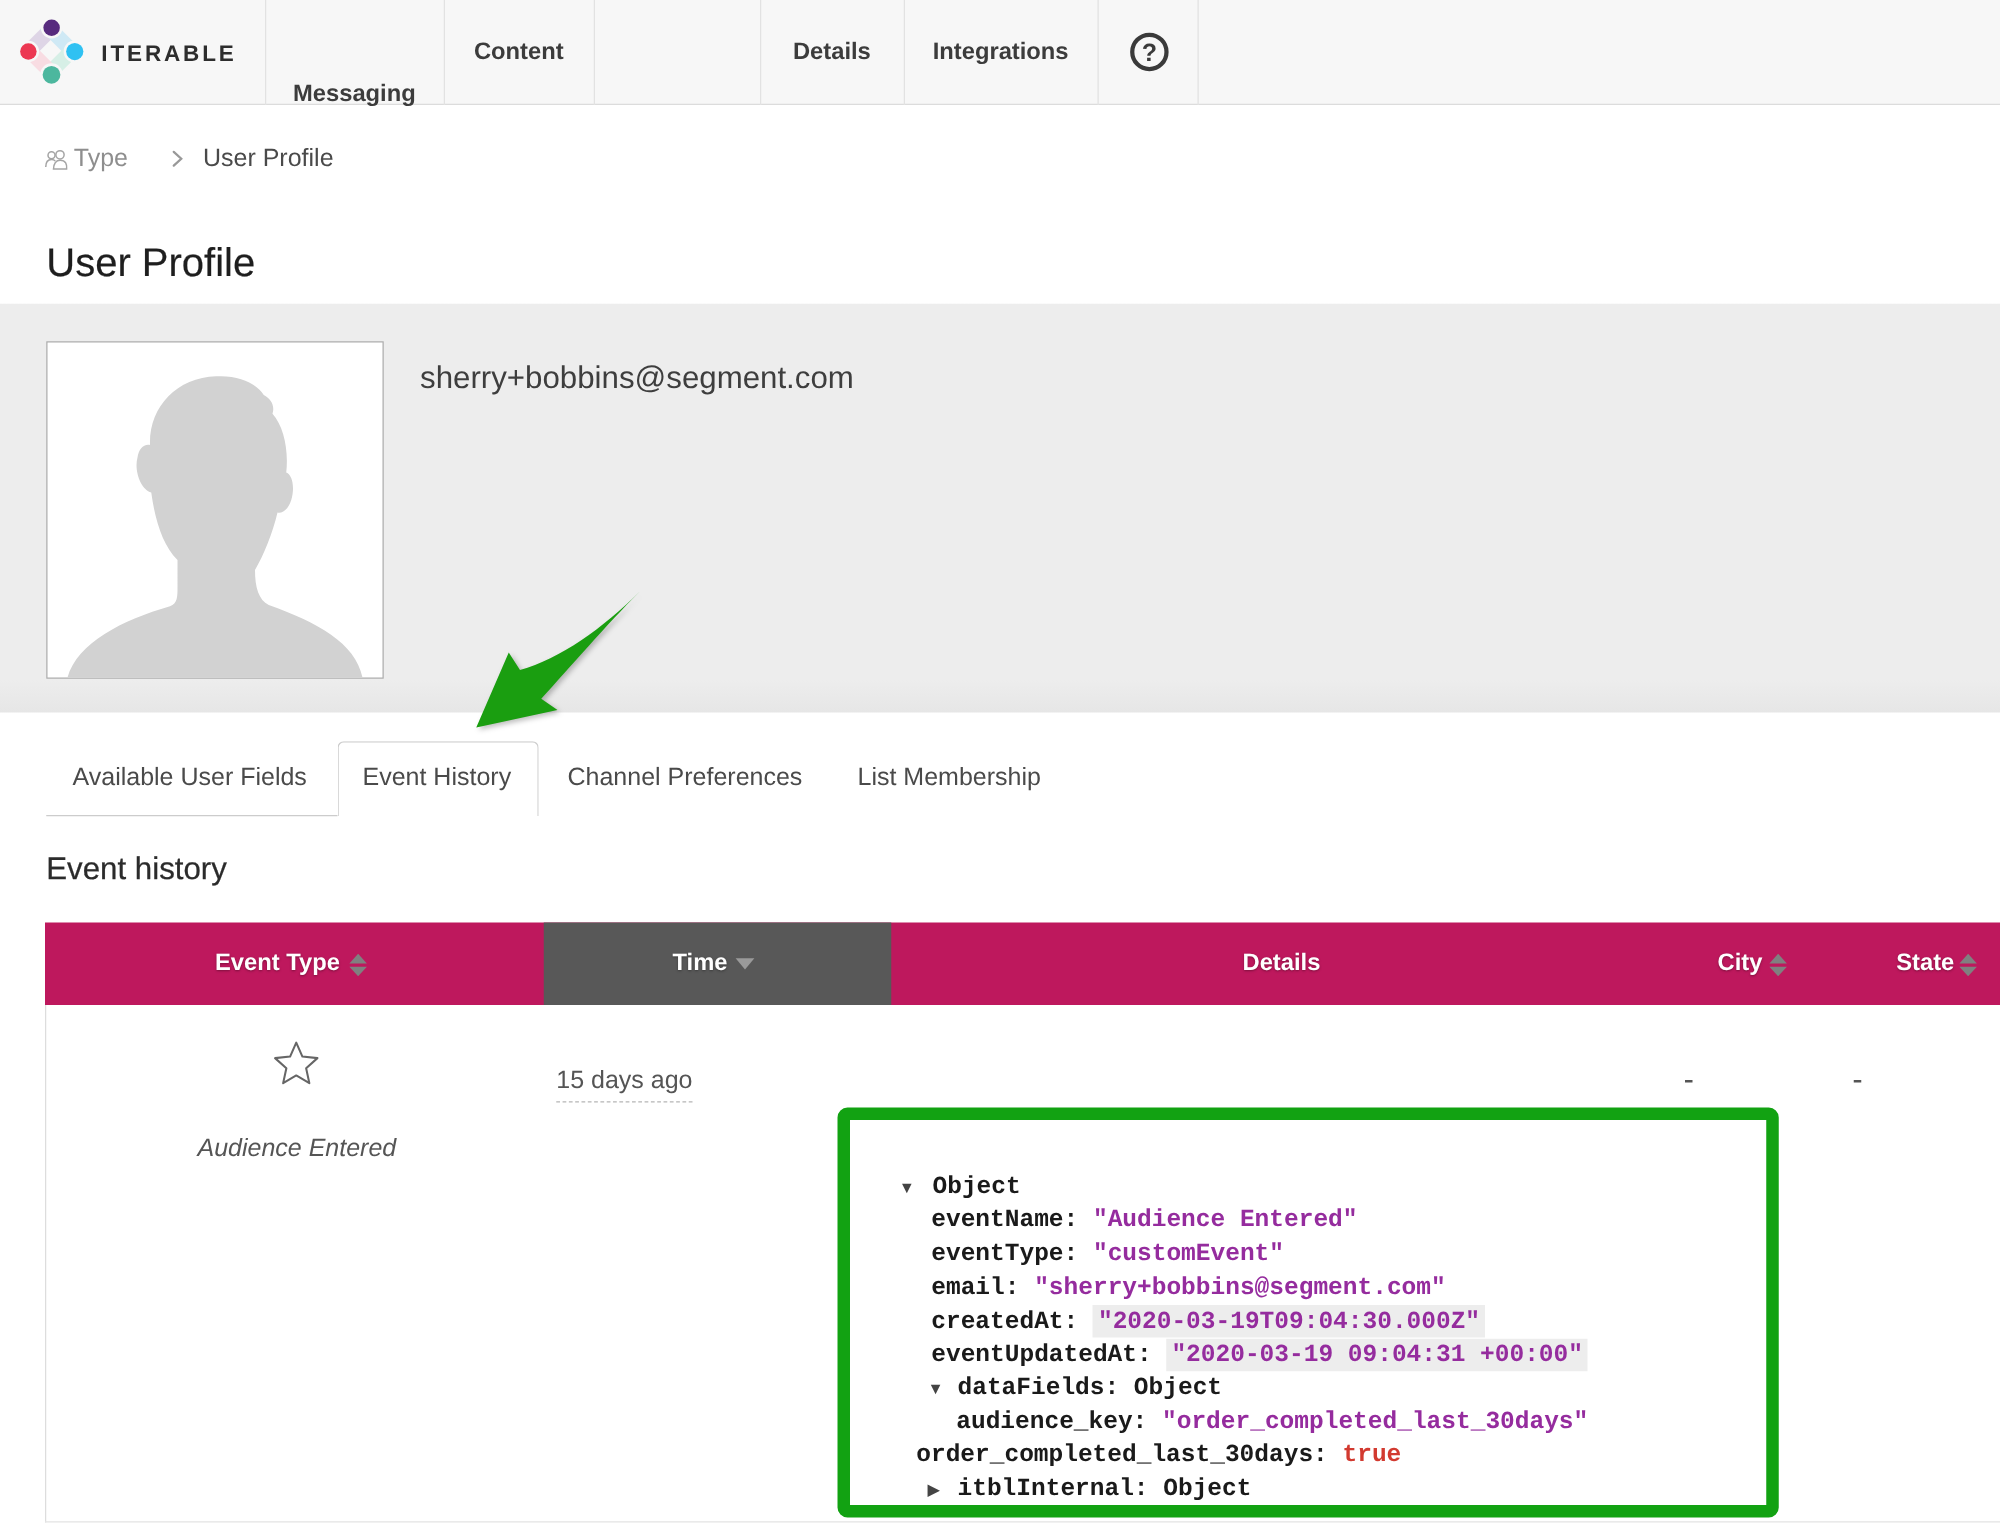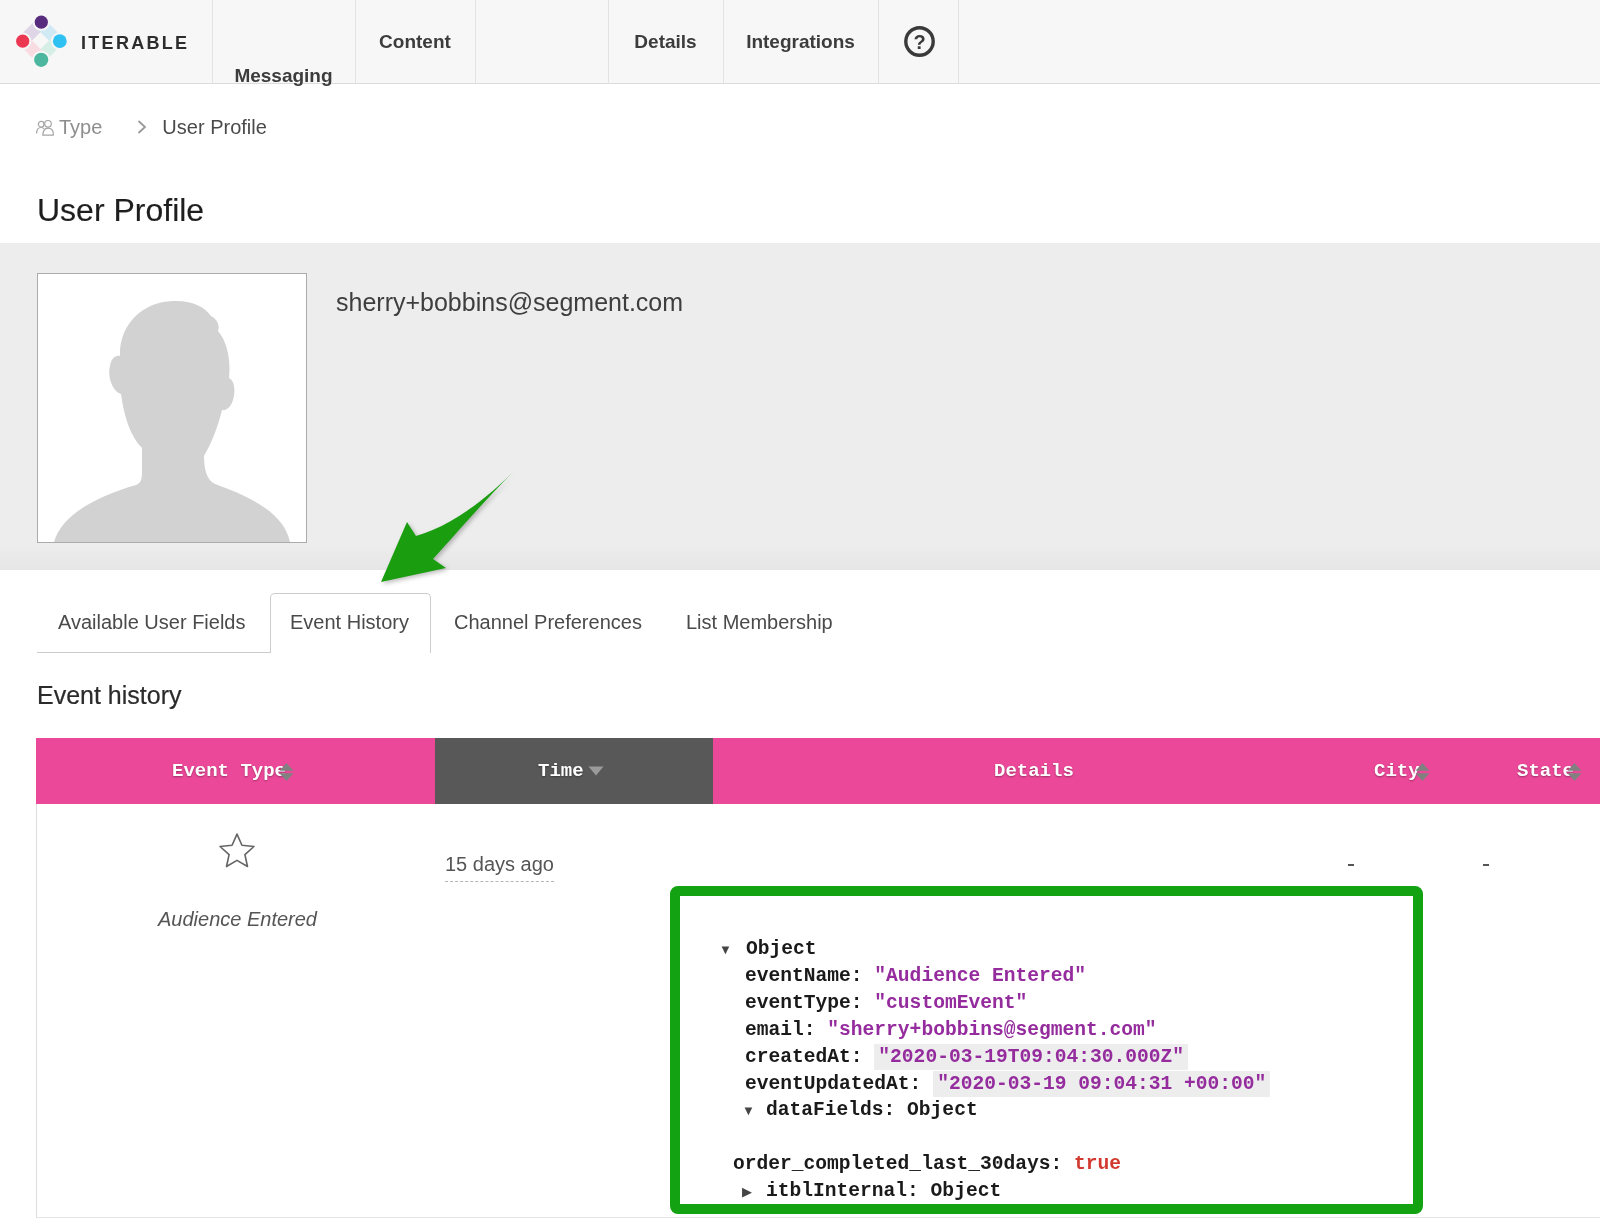--- a/index.html
+++ b/index.html
@@ -23,21 +23,21 @@
 #avatar { position:absolute; left:37px; top:273px; width:270px; height:270px; background:#fff; border:1px solid #ababab; }
 #email { position:absolute; left:336px; top:288px; font-size:25px; color:#3e3e3e; }
 
 
 #tabline { position:absolute; left:37px; top:652px; width:233px; height:1px; background:#ccc; }
 #activetab { position:absolute; left:270px; top:593px; width:161px; height:60px; background:#fff; border:1px solid #ccc; border-bottom:none; border-radius:5px 5px 0 0; }
 .tab { position:absolute; top:611px; height:24px; font-size:20px; color:#4a4a4a; white-space:nowrap; }
 #h2 { position:absolute; left:37px; top:681px; font-size:25px; font-weight:400; color:#2b2b2b; -webkit-text-stroke:0.2px #2b2b2b; }
 
 
-#thead { position:absolute; left:36px; top:738px; width:1564px; height:66px; background:#ec4899;font-family:Liberation Mono, monospace; }
+#thead { position:absolute; left:36px; top:738px; width:1564px; height:66px; background:#be185d; }
 #theadtime { position:absolute; left:399px; top:0; width:278px; height:66px; background:#585858; }
 .th { position:absolute; top:0; height:66px; line-height:66px; color:#fff; font-weight:bold; font-size:19px; white-space:nowrap; text-shadow:0 1px 2px rgba(0,0,0,0.35); }
 #tbody { position:absolute; left:36px; top:804px; width:1564px; height:414px; background:#fff; border-left:1px solid #ddd; }
 #tbot { position:absolute; left:36px; top:1217px; width:1564px; height:1px; background:#e4e4e4; }
 .cellt { position:absolute; font-size:20px; color:#555; }
 
 
 #jbox { position:absolute; left:670px; top:886px; width:753px; height:328px; border:10px solid #12a212; border-radius:8px; background:#fff; }
 .jl { position:absolute; white-space:pre; font-family:"Liberation Mono", monospace; font-size:19.6px; font-weight:bold; color:#1a1a1a; height:27px; line-height:27px; }
 .jv { color:#952c9e; }
@@ -177,17 +177,18 @@
   <div id="jbox"></div>
   <div class="jtri" style="left:719px; top:942px;">▼</div>
   <div class="jl" style="left:746px; top:936px;">Object</div>
   <div class="jl" style="left:745px; top:963px;">eventName: <span class="jv">"Audience Entered"</span></div>
   <div class="jl" style="left:745px; top:990px;">eventType: <span class="jv">"customEvent"</span></div>
   <div class="jl" style="left:745px; top:1017px;">email: <span class="jv">"sherry+bobbins@segment.com"</span></div>
   <div class="jl" style="left:745px; top:1044px;">createdAt: <span class="jv jhl">"2020-03-19T09:04:30.000Z"</span></div>
   <div class="jl" style="left:745px; top:1071px;">eventUpdatedAt: <span class="jv jhl">"2020-03-19 09:04:31 +00:00"</span></div>
   <div class="jtri" style="left:742px; top:1103px;">▼</div>
   <div class="jl" style="left:766px; top:1097px;">dataFields: Object</div>
+  <div class="jl" style="left:765px; top:1124px;">audience_key: <span class="jv">"order_completed_last_30days"</span></div>
   <div class="jl" style="left:733px; top:1151px;">order_completed_last_30days: <span class="jtrue">true</span></div>
   <div class="jtri" style="left:742px; top:1184px;">▶</div>
   <div class="jl" style="left:766px; top:1178px;">itblInternal: Object</div>
 
 </div>
 
 </body></html>

